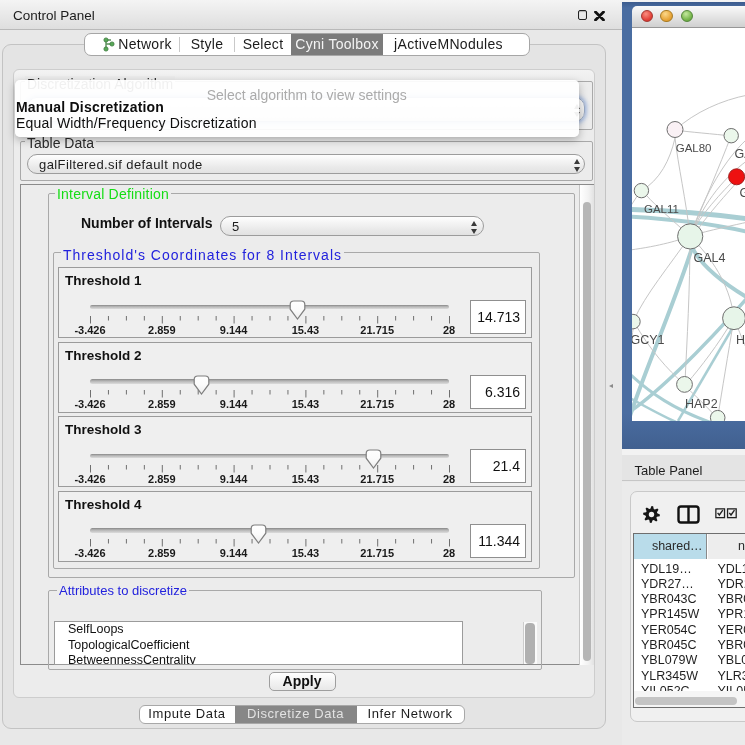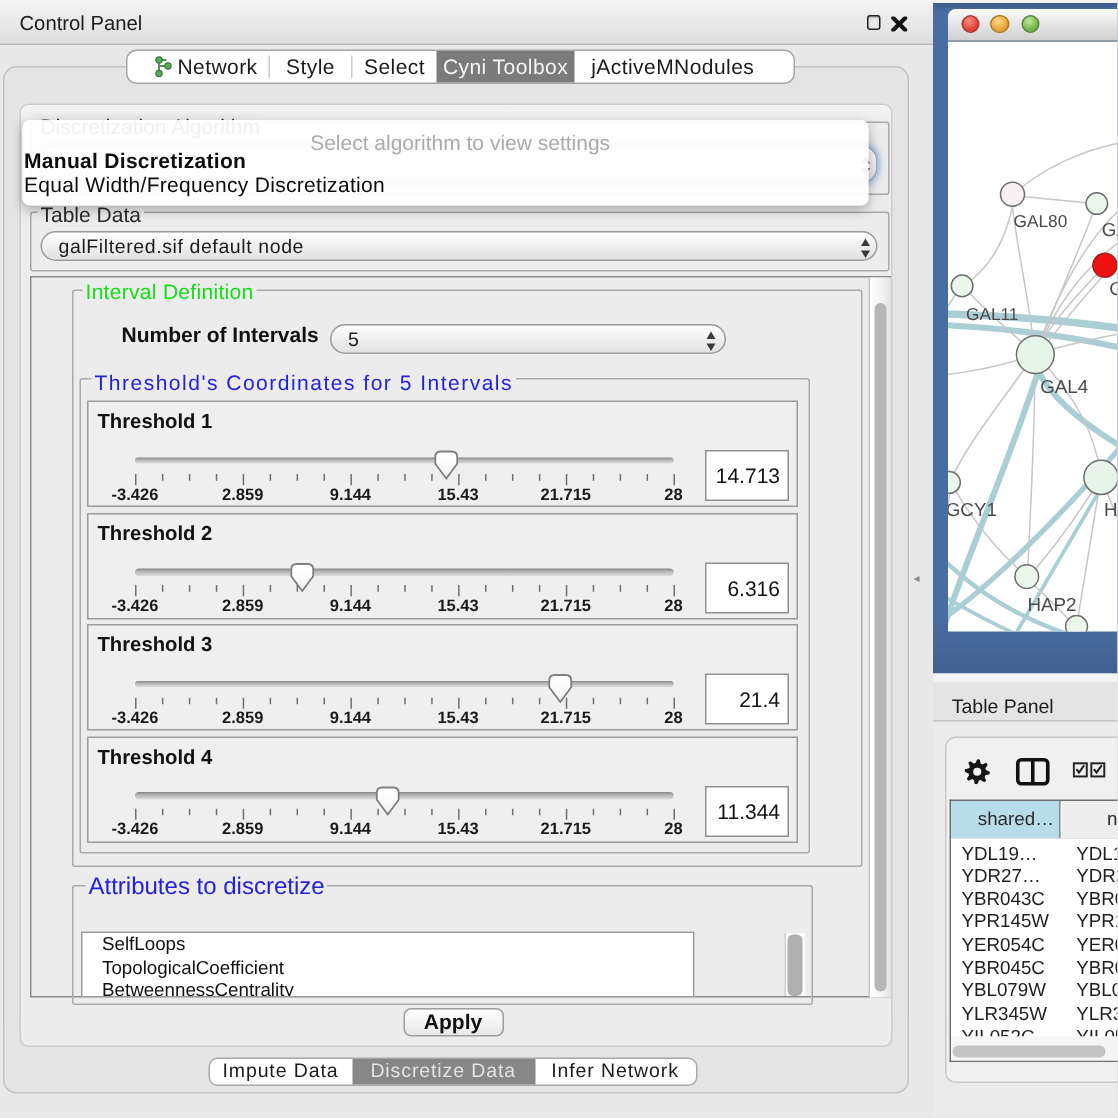--- a/index.html
+++ b/index.html
@@ -155,21 +155,21 @@
 
 <div class="group" style="left:48px;top:193px;width:527px;height:385px"></div>
 <div class="gtitle" style="left:55px;top:186px;background:#ececec;color:#15dd15;letter-spacing:0.2px">Interval Definition</div>
 <div style="position:absolute;left:81px;top:214.5px;font-size:14px;font-weight:bold;color:#111">Number of Intervals</div>
 <div class="combo" style="left:220px;top:216px;width:263.5px;height:20px">
     <span class="ct">5</span>
     <div class="stepper" style="left:250px;top:3.5px"></div>
   </div>
 
 <div class="group" style="left:53px;top:252px;width:487px;height:317px"></div>
-<div class="gtitle" style="left:61px;top:247px;background:#ececec;color:#2222dd;letter-spacing:1px">Threshold's Coordinates for 5 Intervals</div>
+<div class="gtitle" style="left:61px;top:247px;background:#ececec;color:#2222dd;letter-spacing:1px">Threshold's Coordinates for 8 Intervals</div>
 
 <div class="tblock" style="top:267px">
   <div class="tname">Threshold 1</div>
 </div>
 <div class="track" style="top:304.5px"></div>
 <div style="position:absolute;left:84px;top:315.5px;width:372px;height:9px">
     <svg class="ticks" width="372" height="9" viewBox="0 0 372 9">
       <path d="M6.50,0V7.5M24.45,0V4.5M42.40,0V4.5M60.35,0V4.5M78.30,0V7.5M96.25,0V4.5M114.20,0V4.5M132.15,0V4.5M150.10,0V7.5M168.05,0V4.5M186.00,0V4.5M203.95,0V4.5M221.90,0V7.5M239.85,0V4.5M257.80,0V4.5M275.75,0V4.5M293.70,0V7.5M311.65,0V4.5M329.60,0V4.5M347.55,0V4.5M365.50,0V7.5" stroke="#6f6f6f" stroke-width="1" fill="none"></path>
     </svg>
   </div>
@@ -235,21 +235,21 @@
 <span class="tl" style="left:233.6px;top:547.0px">9.144</span>
 <span class="tl" style="left:305.4px;top:547.0px">15.43</span>
 <span class="tl" style="left:377.2px;top:547.0px">21.715</span>
 <span class="tl" style="left:449.0px;top:547.0px">28</span>
 <svg style="position:absolute;left:250.2px;top:523.5px" width="17" height="20" viewBox="0 0 17 20">
     <path d="M1.2,4.6 Q1.2,1 4.8,1 L12.2,1 Q15.8,1 15.8,4.6 L15.8,9.2 L8.5,19 L1.2,9.2 Z" fill="url(#thg)" stroke="#7e7e7e" stroke-width="1.2"></path>
   </svg>
 <div class="tfield" style="top:523.5px">11.344</div>
 
 <div class="group" style="left:48px;top:590px;width:494px;height:80px"></div>
-<div class="gtitle" style="left:57px;top:583px;background:#ececec;color:#2222dd;font-size:16px">Attributes to discretize</div>
+<div class="gtitle" style="left:57px;top:583px;background:#ececec;color:#2222dd;font-size:13px">Attributes to discretize</div>
 <div style="position:absolute;left:56px;top:626px;font-size:13px;font-weight:bold;color:#a16207">Numerical Attributes</div>
 <div id="attrlist">
     <div>SelfLoops</div>
     <div>TopologicalCoefficient</div>
     <div>BetweennessCentrality</div>
   </div>
 <div id="lscroll"></div>
 <div id="lthumb"></div>
 
 <div id="apply">Apply</div>

